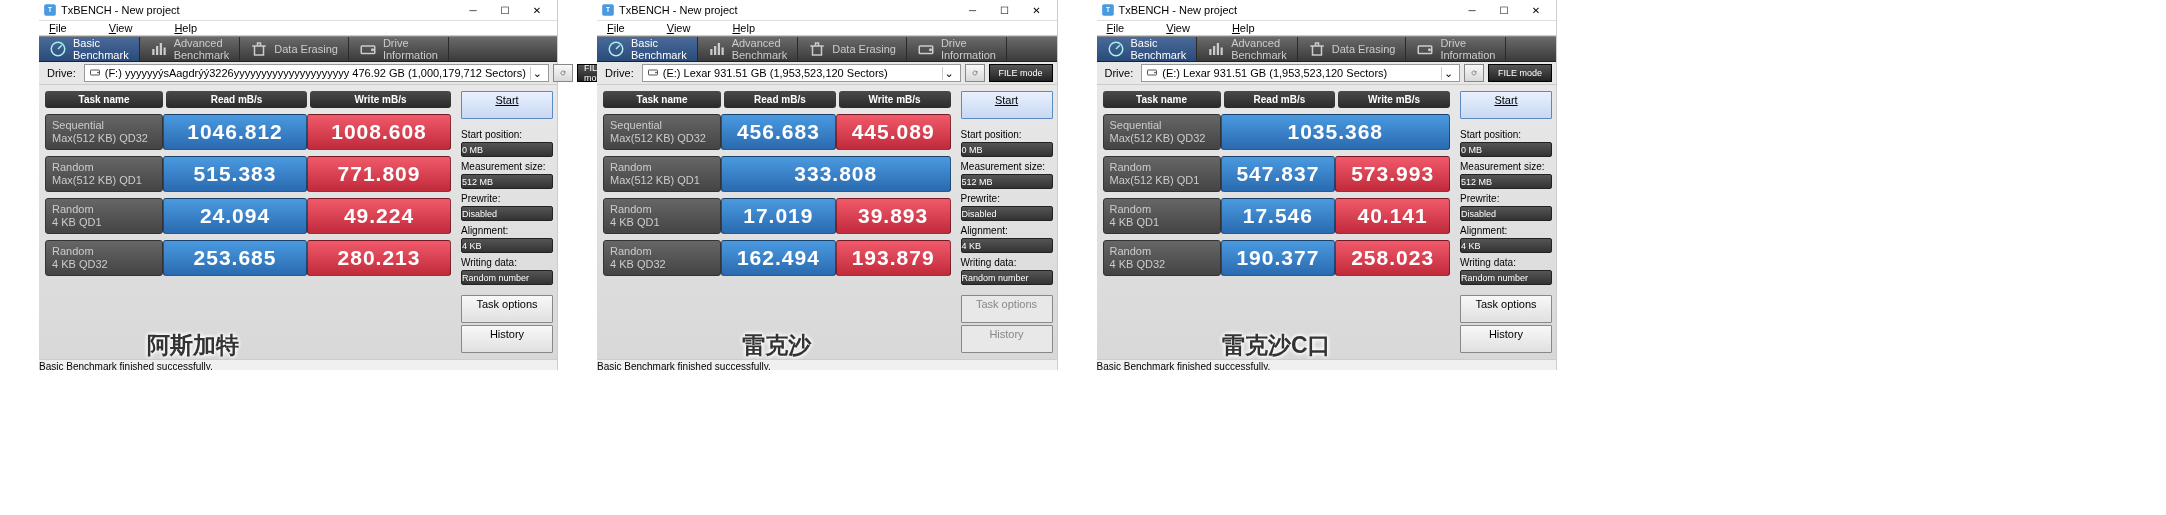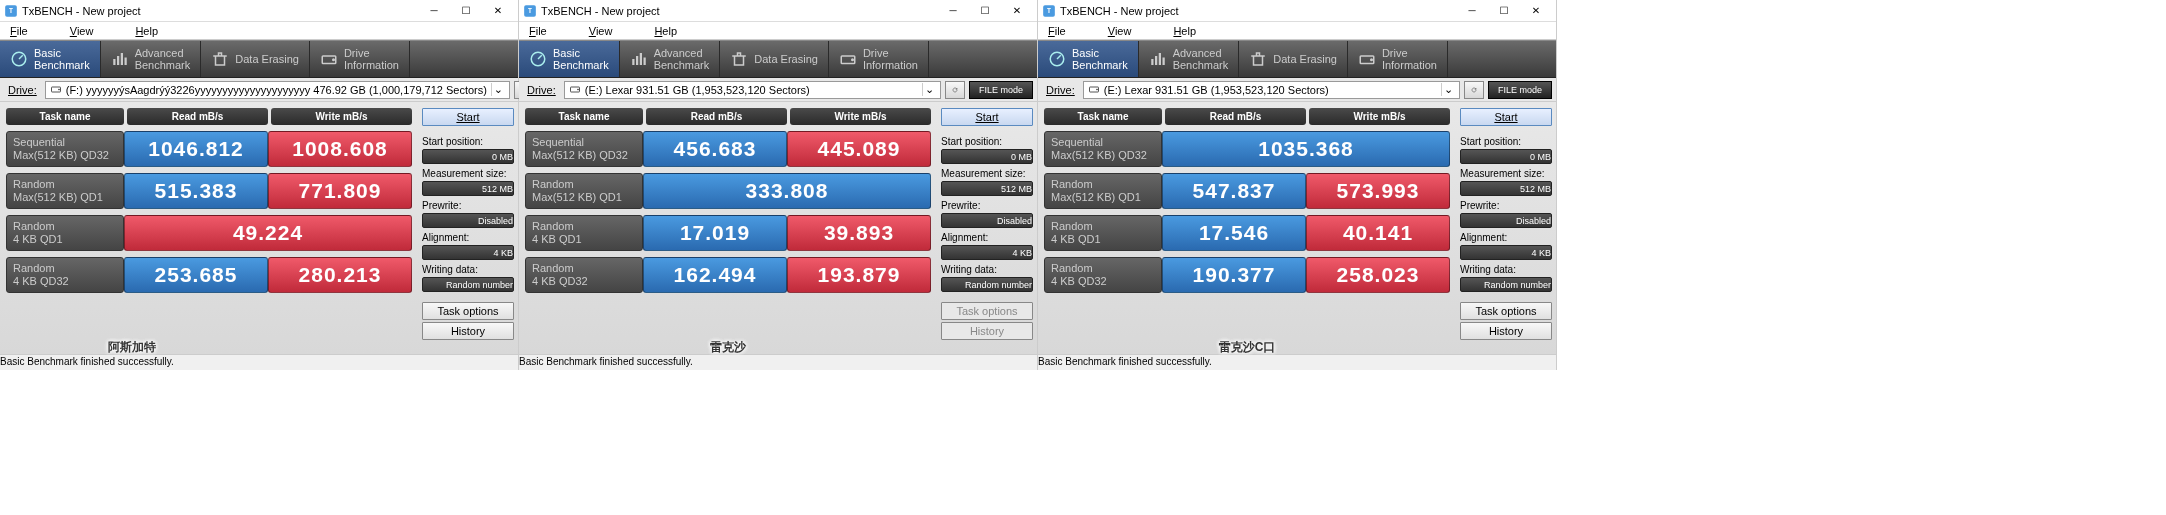--- a/index.html
+++ b/index.html
@@ -1,56 +1,56 @@
 <!DOCTYPE html>
 <html><head>
 <meta charset="utf-8">
 <style>
 * { margin: 0; padding: 0; box-sizing: border-box; font-family: "Segoe UI", Tahoma, sans-serif; font-size: 11px; }
 body { background: #fff; display: flex; width: 1557px; height: 370px; }
-.window { width: 519px; border-right: 1px solid #ccc; display: flex; flex-direction: column; background: #f0f0f0; }
+.window { width: 519px; border-right: 1px solid #ccc; display: flex; flex-direction: column; background: #f0f0f0; margin-left: 39px; }
 .titlebar { height: 22px; background: #fff; display: flex; align-items: center; padding: 0 4px; border-bottom: 1px solid #ddd; }
 .titlebar-icon { width: 14px; height: 14px; margin-right: 4px; display: inline-flex; align-items: center; justify-content: center; }
 .titlebar-text { flex: 1; font-size: 11px; color: #000; }
 .win-btns { display: flex; }
 .win-btn { width: 32px; height: 20px; display: flex; align-items: center; justify-content: center; font-size: 10px; cursor: default; }
 .menubar { height: 18px; background: #fff; display: flex; align-items: center; padding: 0 2px; border-bottom: 1px solid #ccc; gap: 26px; }
 .menu-item { padding: 1px 8px; font-size: 11px; cursor: default; }
 .menu-item span.ul { text-decoration: underline; }
 .toolbar { height: 38px; background: linear-gradient(#6a6a6a,#3a3a3a); display: flex; align-items: stretch; border-top: 1px solid #888; border-bottom: 1px solid #222; }
 .tool-btn { flex: 0 0 auto; display: flex; align-items: center; justify-content: center; padding: 0 10px; color: #ccc; font-size: 11px; border-right: 1px solid #2a2a2a; cursor: default; gap: 6px; }
 .tool-btn.active { background: linear-gradient(#4a6a9a,#2a4a7a); color: #fff; }
 .tool-icon { width: 18px; height: 18px; display: flex; align-items: center; justify-content: center; }
 .tool-label { display: flex; flex-direction: column; line-height: 1.1; font-size: 10px; }
 .drive-row { height: 24px; display: flex; align-items: center; padding: 2px 4px; gap: 4px; background: #e8e8e8; border-bottom: 1px solid #ccc; }
-.drive-label { font-size: 11px; padding: 0 4px; text-decoration: underline; }
+.drive-label { font-size: 11px; padding: 0 4px; }
 .drive-select { flex: 1; height: 18px; border: 1px solid #999; background: #fff; font-size: 10px; padding: 0 4px; display: flex; align-items: center; gap: 4px; }
 .drive-select-text { flex: 1; white-space: nowrap; overflow: hidden; text-overflow: ellipsis; }
 .drive-select-arrow { width: 14px; text-align: center; border-left: 1px solid #ccc; }
 .small-btn { height: 18px; border: 1px solid #888; background: linear-gradient(#f8f8f8,#d8d8d8); font-size: 10px; padding: 0 6px; cursor: default; display: flex; align-items: center; }
 .refresh-btn { width: 20px; justify-content: center; }
 .filemode-btn { width: 64px; background: linear-gradient(#555,#222); color: #fff; font-size: 9px; justify-content: center; border: 1px solid #000; }
 .main { flex: 1; display: flex; background: linear-gradient(#e8e8e8,#d8d8d8); }
 .bench-panel { flex: 1; padding: 6px; display: flex; flex-direction: column; gap: 6px; position: relative; }
 .bench-header { display: flex; gap: 3px; }
 .bench-header div { flex: 1; background: linear-gradient(#4a4a4a,#2a2a2a); color: #fff; text-align: center; font-size: 10px; padding: 3px 0; border-radius: 3px; font-weight: bold; }
 .bench-header div:first-child { flex: 0 0 118px; }
 .bench-row { display: flex; gap: 0; height: 36px; }
 .bench-name { flex: 0 0 118px; background: linear-gradient(#666,#444); color: #ccc; font-size: 9px; padding: 4px 6px; border-radius: 3px; display: flex; flex-direction: column; justify-content: center; line-height: 1.2; border: 1px solid #333; }
 .bench-val { flex: 1; display: flex; align-items: center; justify-content: center; font-size: 21px; font-weight: bold; font-family: Arial, sans-serif; border-radius: 3px; color: #fff; letter-spacing: 1px; border: 1px solid rgba(0,0,0,.4); }
 .bench-val.read { background: linear-gradient(#4a9ae0,#2a6ab0); }
 .bench-val.write { background: linear-gradient(#f05a6a,#c02a3a); }
 .side-panel { width: 100px; padding: 6px 4px; display: flex; flex-direction: column; gap: 2px; }
-.side-btn { height: 18px; border: 1px solid #888; background: linear-gradient(#f8f8f8,#e0e0e0); font-size: 10px; text-align: center; line-height: 16px; cursor: default; border-radius: 1px; }
+.side-btn { height: 28px; border: 1px solid #888; background: linear-gradient(#f8f8f8,#e0e0e0); font-size: 10px; text-align: center; line-height: 16px; cursor: default; border-radius: 1px; }
 .side-btn.start { background: linear-gradient(#e8f0ff,#c8d8f0); border: 1px solid #5a8ac0; margin-bottom: 6px; text-decoration: underline; }
 .side-btn.disabled { color: #888; background: #e8e8e8; }
 .side-label { font-size: 10px; padding: 2px 0 0; }
-.side-value { height: 15px; background: linear-gradient(#555,#333); color: #fff; font-size: 9px; text-align: right; line-height: 15px; border: 1px solid #222; border-radius: 2px; }
+.side-value { height: 15px; background: linear-gradient(#555,#333); color: #fff; font-size: 9px; text-align: left; line-height: 15px; border: 1px solid #222; border-radius: 2px; }
 .statusbar { height: 16px; background: #f0f0f0; border-top: 1px solid #ccc; padding: 1px 0; font-size: 10px; }
-.overlay-text { position: absolute; bottom: -2px; left: 50%; transform: translateX(-50%); font-size: 12px; font-weight: bold; color: #333; text-shadow: 0 0 4px #fff, 0 0 4px #fff, 0 0 4px #fff; pointer-events: none; z-index: 10; white-space: nowrap; }
+.overlay-text { position: absolute; bottom: -2px; left: 50%; transform: translateX(-50%); font-size: 23px; font-weight: bold; color: #333; text-shadow: 0 0 4px #fff, 0 0 4px #fff, 0 0 4px #fff; pointer-events: none; z-index: 10; white-space: nowrap; }
 .overlay-text.left { left: 108px; transform: none; }
 </style>
 </head>
 <body>
 
 <div class="window">
     <div class="titlebar">
       <span class="titlebar-icon">
         <svg width="14" height="14" viewBox="0 0 24 24">
           <rect x="2" y="2" width="20" height="20" rx="3" fill="#4a9ae0"></rect>
@@ -159,20 +159,21 @@
         <span>Max(512 KB)  QD1</span>
       </div>
       <div class="bench-val read">515.383</div>
       <div class="bench-val write">771.809</div>
     </div>
         <div class="bench-row">
       <div class="bench-name">
         <span>Random</span>
         <span>4 KB  QD1</span>
       </div>
+      <div class="bench-val read">24.094</div>
       <div class="bench-val write">49.224</div>
     </div>
         <div class="bench-row">
       <div class="bench-name">
         <span>Random</span>
         <span>4 KB  QD32</span>
       </div>
       <div class="bench-val read">253.685</div>
       <div class="bench-val write">280.213</div>
     </div>

